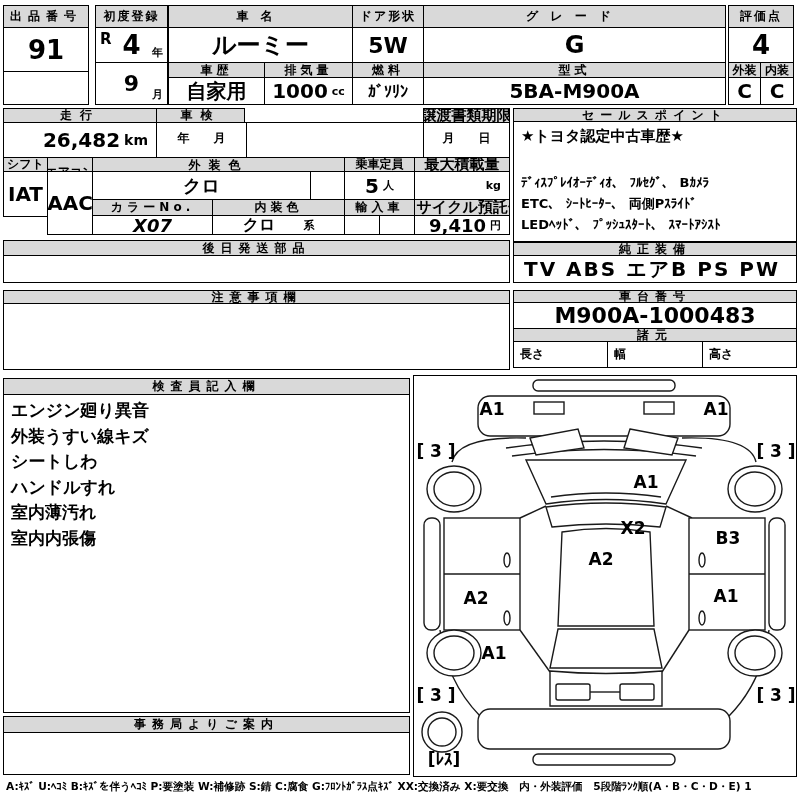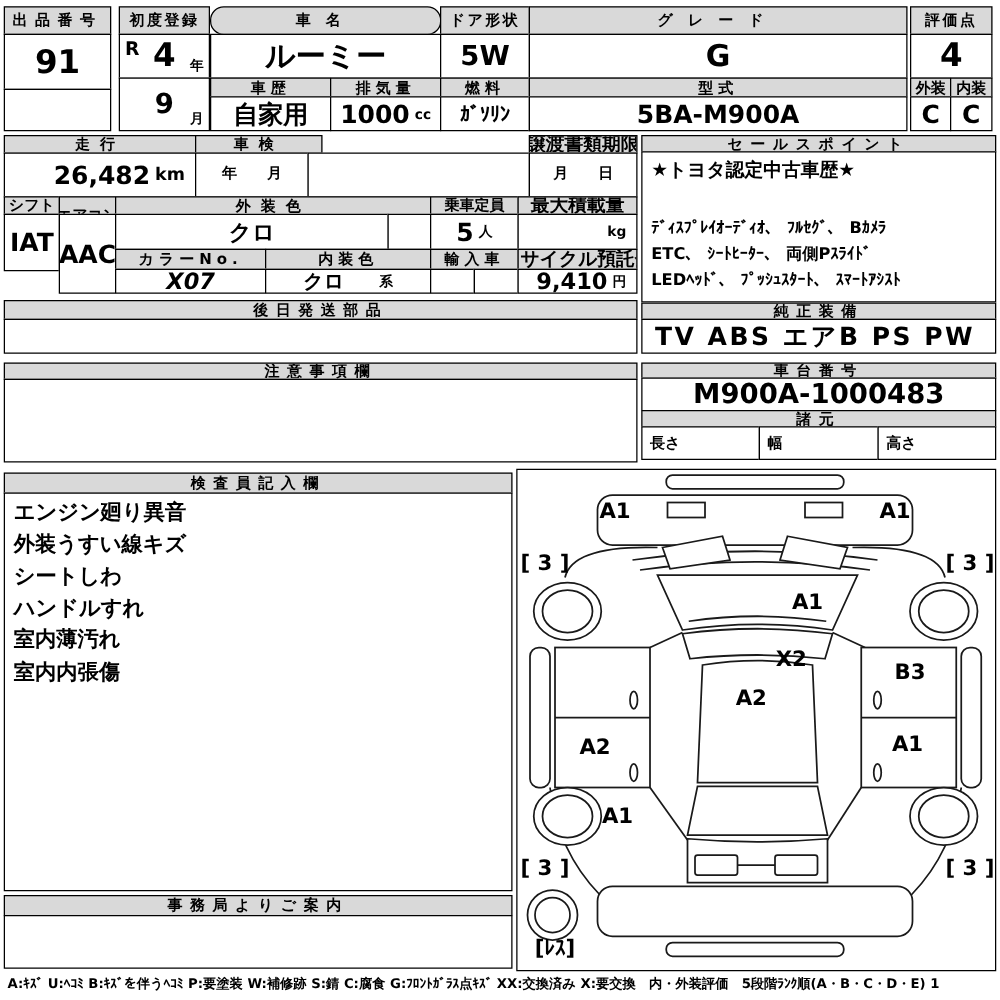--- a/index.html
+++ b/index.html
@@ -41,21 +41,21 @@
   <div class="cell val big26" style="left:95px;top:27px;width:73px;height:36px;">
     <span class="corner-era">R</span>
     <span>4</span>
     <span class="suffix-br">年</span>
   </div>
   <div class="cell val big22" style="left:95px;top:62px;width:73px;height:43px;">
     <span>9</span>
     <span class="suffix-br">月</span>
   </div>
 
-  <div class="cell hdr ls12" style="left:168px;top:5px;width:185px;height:23px;border-radius:11px;">車名</div>
+  <div class="cell hdr ls12" style="left:168px;top:5px;width:185px;height:23px;">車名</div>
   <div class="cell val big24" style="left:168px;top:27px;width:185px;height:36px;">ルーミー</div>
   <div class="cell hdr ls4" style="left:168px;top:62px;width:97px;height:16px;">車歴</div>
   <div class="cell val big20" style="left:168px;top:77px;width:97px;height:28px;">自家用</div>
   <div class="cell hdr ls4" style="left:264px;top:62px;width:89px;height:16px;">排気量</div>
   <div class="cell val big20" style="left:264px;top:77px;width:89px;height:28px;">
     <span>1000</span>
     <span class="unit">cc</span>
   </div>
 
   <div class="cell hdr ls2" style="left:352px;top:5px;width:72px;height:23px;">ドア形状</div>
@@ -73,21 +73,21 @@
   <div class="cell hdr" style="left:728px;top:62px;width:33px;height:16px;">外装</div>
   <div class="cell hdr" style="left:760px;top:62px;width:34px;height:16px;">内装</div>
   <div class="cell val big20" style="left:728px;top:77px;width:33px;height:28px;">C</div>
   <div class="cell val big20" style="left:760px;top:77px;width:34px;height:28px;">C</div>
 
   <div class="cell hdr ls8" style="left:3px;top:108px;width:154px;height:15px;">走行</div>
   <div class="cell val big20 right-align" style="left:3px;top:122px;width:154px;height:36px;">
     <span>26,482</span>
     <span class="unit" style="font-size:14px;font-weight:bold;">km</span>
   </div>
-  <div class="cell hdr ls8" style="left:156px;top:108px;width:102px;height:15px;">車検</div>
+  <div class="cell hdr ls8" style="left:156px;top:108px;width:89px;height:15px;">車検</div>
   <div class="cell val placeholder" style="left:156px;top:122px;width:91px;height:36px;">年　　月</div>
   <div class="cell val" style="left:246px;top:122px;width:178px;height:36px;"></div>
   <div class="cell hdr sm" style="left:423px;top:108px;width:87px;height:15px;">譲渡書類期限</div>
   <div class="cell val placeholder" style="left:423px;top:122px;width:87px;height:36px;">月　　日</div>
 
   <div class="cell hdr" style="left:3px;top:157px;width:45px;height:15px;">シフト</div>
   <div class="cell hdr" style="left:47px;top:157px;width:46px;height:30px;">エアコン</div>
   <div class="cell hdr ls8" style="left:92px;top:157px;width:253px;height:17px;">外装色</div>
   <div class="cell hdr" style="left:344px;top:157px;width:71px;height:15px;">乗車定員</div>
   <div class="cell hdr sm" style="left:414px;top:157px;width:96px;height:15px;">最大積載量</div>

